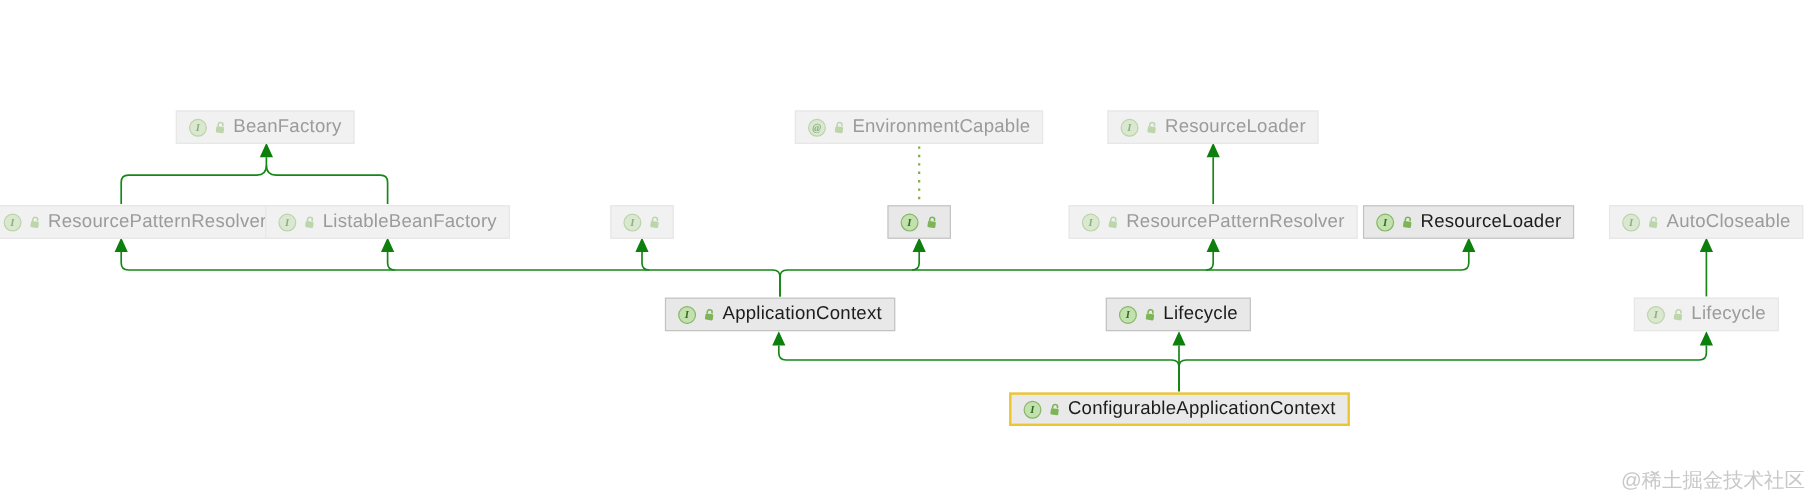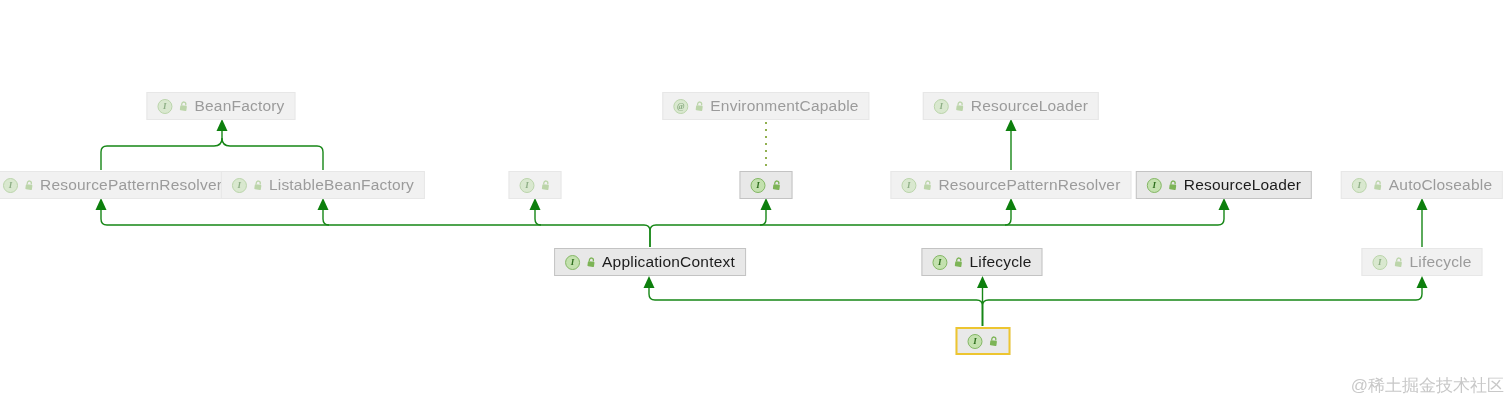--- a/index.html
+++ b/index.html
@@ -12,21 +12,21 @@
   .node.dimmed{background:#f1f1f1;border:1px solid #e7e7e7;color:#9b9b9b;}
   .node.dimmed .circle{opacity:.5;}
   .node.dimmed .lock{opacity:.45;}
   .node.active{background:#e8e8e8;border:1px solid #c3c3c3;color:#1c1c1c;}
   .node.selected{background:#e9e9e9;border:2px solid #edc530;color:#1c1c1c;}
   .node.edge-left{transform:none;}
   .circle{flex:0 0 auto;width:13px;height:13px;border-radius:50%;background:#c3e1ae;
           border:1px solid #84b765;color:#2e6e1e;display:flex;align-items:center;justify-content:center;
           font-family:"Liberation Serif",serif;font-style:italic;font-weight:bold;font-size:9px;line-height:1;}
   .lock{flex:0 0 auto;transform:rotate(8deg);}
-  .watermark{position:absolute;right:8px;bottom:23px;z-index:2;color:#c8c8c8;font-size:17px;}
+  .watermark{position:absolute;right:8px;bottom:8px;z-index:2;color:#c8c8c8;font-size:17px;}
 </style>
 </head>
 <body>
 
 <div class="canvas">
 
   <svg class="edges" width="1512" height="420">
     <g fill="none" stroke="#168616" stroke-width="1.4">
 
       <path d="M 101 170 L 101 152 Q 101 146 107 146 L 214 146 Q 222 146 222 138 L 222 131"></path>
@@ -179,16 +179,17 @@
       </svg>
     <span>Lifecycle</span>
   </div>
 
   <div class="node selected" style="left:983px;top:327px">
     <span class="circle">I</span>
     <svg class="lock" width="10" height="11" viewBox="0 0 10 11">
         <path d="M3 4.5 V3 a2 2 0 0 1 4 0 V4" fill="none" stroke="#7db456" stroke-width="1.3"></path>
         <rect x="1.8" y="4.5" width="6.6" height="5.2" rx="1" fill="#7db456"></rect>
       </svg>
+    <span>ConfigurableApplicationContext</span>
   </div>
 
   <div class="watermark">@稀土掘金技术社区</div>
 </div>
 
 </body></html>

